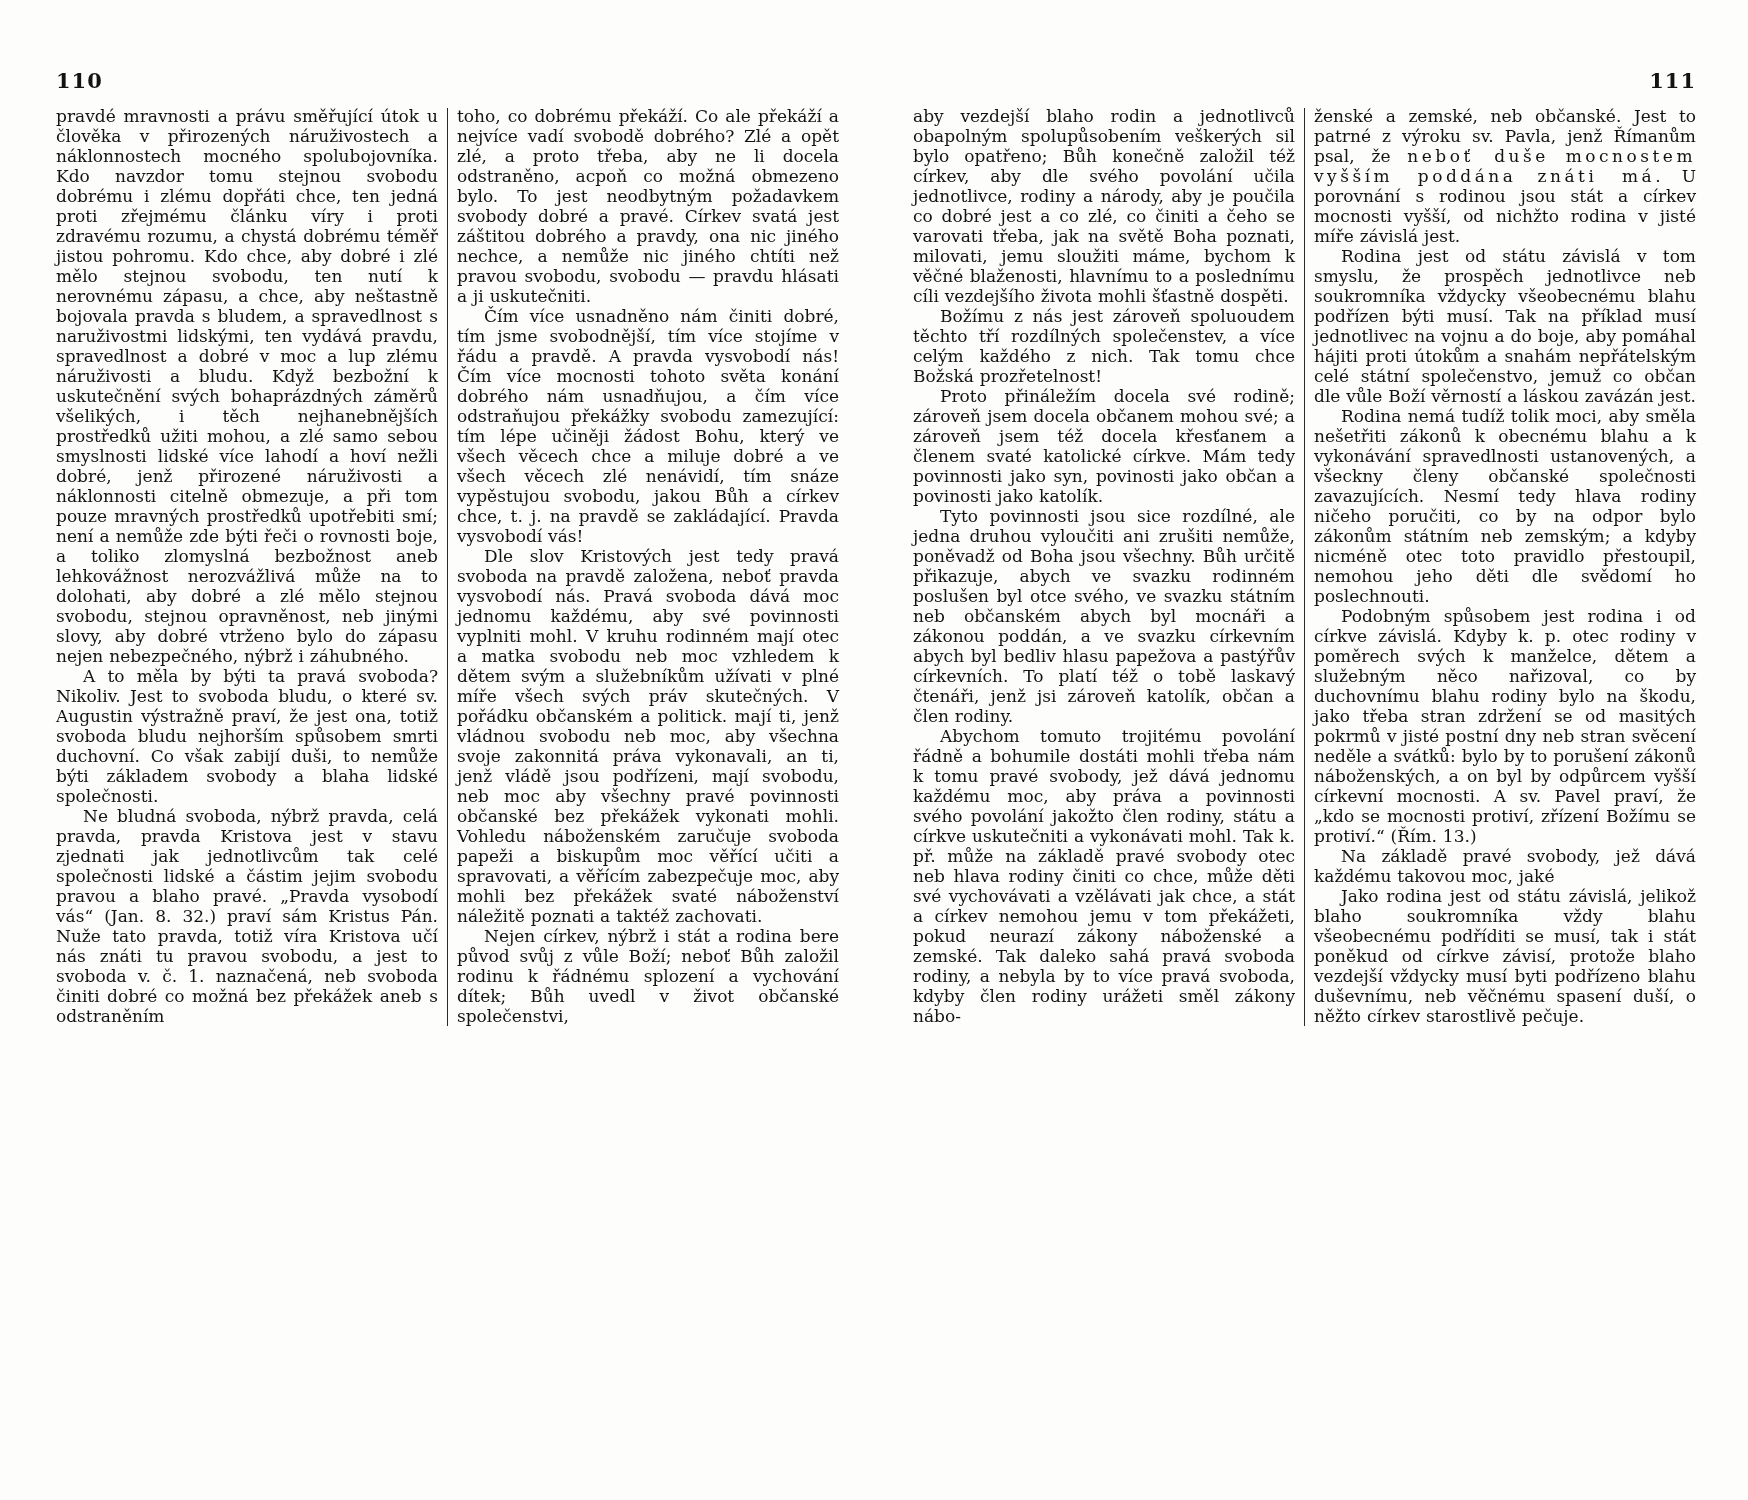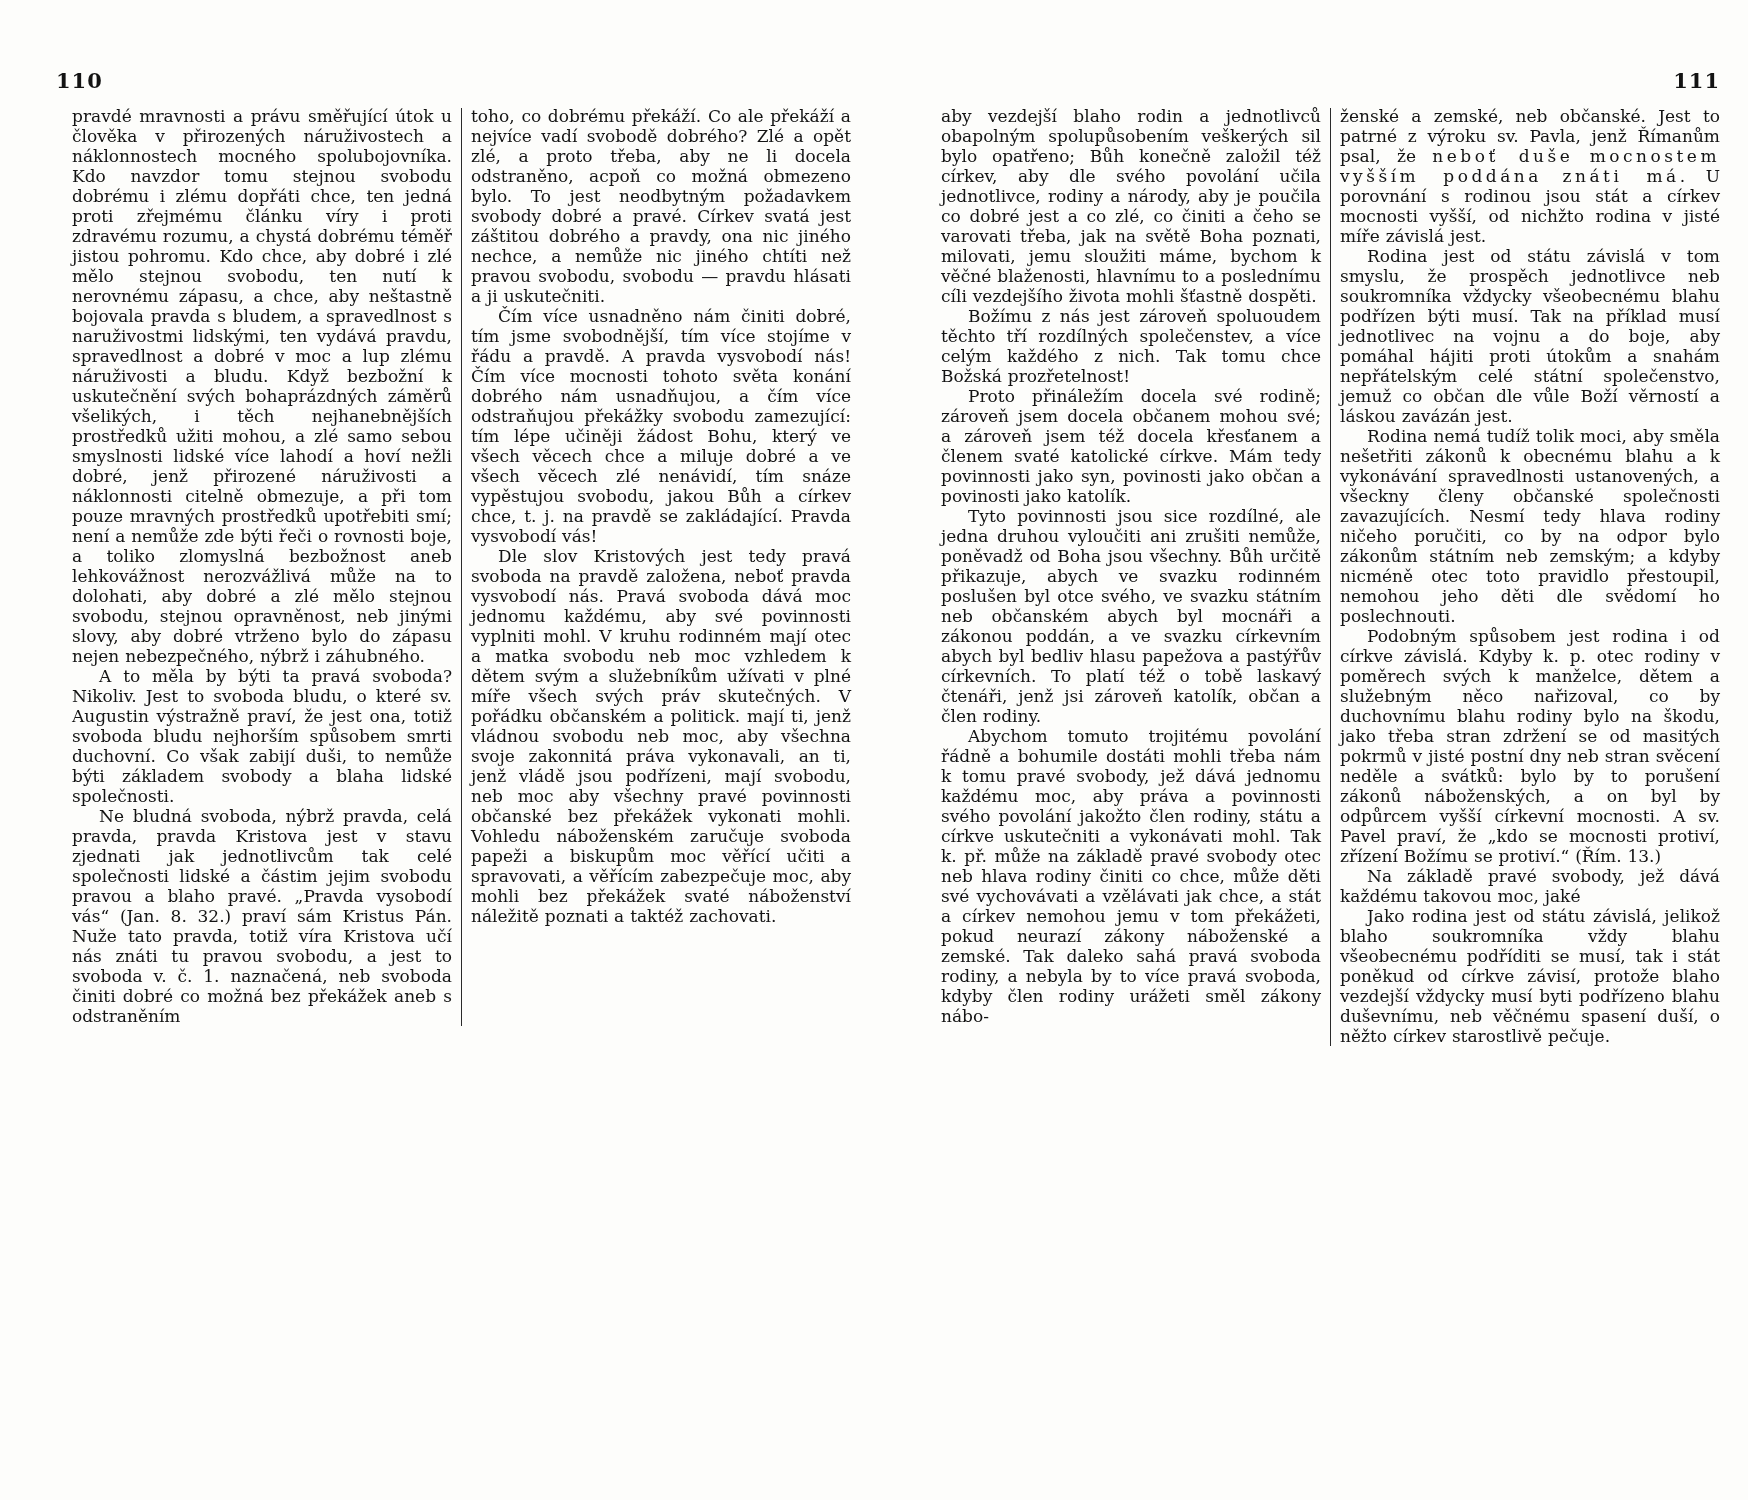--- a/index.html
+++ b/index.html
@@ -11,41 +11,40 @@
     width: 1748px;
     height: 1500px;
     overflow: hidden;
     font-family: "DejaVu Serif", "Liberation Serif", serif;
     color: #131313;
   }
   .spread {
     box-sizing: border-box;
     display: flex;
     gap: 74px;
-    padding: 68px 28px 0 56px;
+    padding: 68px 52px 0 56px;
     width: 100%;
   }
   .page {
     flex: 1 1 0;
     min-width: 0;
   }
   .page-header {
     height: 32px;
   }
   .page-number {
     font-weight: bold;
     font-size: 21px;
     letter-spacing: 1px;
   }
   .page-header.num-left  { text-align: left; }
   .page-header.num-right { text-align: right; }
   .columns {
     display: flex;
     margin-top: 6px;
-    margin-left: 16px;
   }
   .column {
     flex: 1 1 0;
     min-width: 0;
     text-align: justify;
     font-size: 17px;
     line-height: 20px;
     hyphens: auto;
     word-spacing: 0.5px;
   }
@@ -77,20 +76,21 @@
       <div class="column">
           <p class="noindent">pravdé mravnosti a právu směřující útok u člověka v přirozených náruživostech a náklonnostech mocného spolubojovníka. Kdo navzdor tomu stejnou svobodu dobrému i zlému dopřáti chce, ten jedná proti zřejmému článku víry i proti zdravému rozumu, a chystá dobrému téměř jistou pohromu. Kdo chce, aby dobré i zlé mělo stejnou svobodu, ten nutí k nerovnému zápasu, a chce, aby neštastně bojovala pravda s bludem, a spravedlnost s naruživostmi lidskými, ten vydává pravdu, spravedlnost a dobré v moc a lup zlému náruživosti a bludu. Když bezbožní k uskutečnění svých bohaprázdných záměrů všelikých, i těch nejhanebnějších prostředků užiti mohou, a zlé samo sebou smyslnosti lidské více lahodí a hoví nežli dobré, jenž přirozené náruživosti a náklonnosti citelně obmezuje, a při tom pouze mravných prostředků upotřebiti smí; není a nemůže zde býti řeči o rovnosti boje, a toliko zlomyslná bezbožnost aneb lehkovážnost nerozvážlivá může na to dolohati, aby dobré a zlé mělo stejnou svobodu, stejnou opravněnost, neb jinými slovy, aby dobré vtrženo bylo do zápasu nejen nebezpečného, nýbrž i záhubného.</p>
           <p class="indent">A to měla by býti ta pravá svoboda? Nikoliv. Jest to svoboda bludu, o které sv. Augustin výstražně praví, že jest ona, totiž svoboda bludu nejhorším spůsobem smrti duchovní. Co však zabijí duši, to nemůže býti základem svobody a blaha lidské společnosti.</p>
           <p class="indent">Ne bludná svoboda, nýbrž pravda, celá pravda, pravda Kristova jest v stavu zjednati jak jednotlivcům tak celé společnosti lidské a částim jejim svobodu pravou a blaho pravé. „Pravda vysobodí vás“ (Jan. 8. 32.) praví sám Kristus Pán. Nuže tato pravda, totiž víra Kristova učí nás znáti tu pravou svobodu, a jest to svoboda v. č. 1. naznačená, neb svoboda činiti dobré co možná bez překážek aneb s odstraněním</p>
         </div>
       <div class="vrule"></div>
       <div class="column">
           <p class="noindent">toho, co dobrému překáží. Co ale překáží a nejvíce vadí svobodě dobrého? Zlé a opět zlé, a proto třeba, aby ne li docela odstraněno, acpoň co možná obmezeno bylo. To jest neodbytným požadavkem svobody dobré a pravé. Církev svatá jest záštitou dobrého a pravdy, ona nic jiného nechce, a nemůže nic jiného chtíti než pravou svobodu, svobodu — pravdu hlásati a ji uskutečniti.</p>
           <p class="indent">Čím více usnadněno nám činiti dobré, tím jsme svobodnější, tím více stojíme v řádu a pravdě. A pravda vysvobodí nás! Čím více mocnosti tohoto světa konání dobrého nám usnadňujou, a čím více odstraňujou překážky svobodu zamezující: tím lépe učiněji žádost Bohu, který ve všech věcech chce a miluje dobré a ve všech věcech zlé nenávidí, tím snáze vypěstujou svobodu, jakou Bůh a církev chce, t. j. na pravdě se zakládající. Pravda vysvobodí vás!</p>
           <p class="indent">Dle slov Kristových jest tedy pravá svoboda na pravdě založena, neboť pravda vysvobodí nás. Pravá svoboda dává moc jednomu každému, aby své povinnosti vyplniti mohl. V kruhu rodinném mají otec a matka svobodu neb moc vzhledem k dětem svým a služebníkům užívati v plné míře všech svých práv skutečných. V pořádku občanském a politick. mají ti, jenž vládnou svobodu neb moc, aby všechna svoje zakonnitá práva vykonavali, an ti, jenž vládě jsou podřízeni, mají svobodu, neb moc aby všechny pravé povinnosti občanské bez překážek vykonati mohli. Vohledu náboženském zaručuje svoboda papeži a biskupům moc věřící učiti a spravovati, a věřícím zabezpečuje moc, aby mohli bez překážek svaté náboženství náležitě poznati a taktéž zachovati.</p>
+          <p class="indent">Nejen církev, nýbrž i stát a rodina bere původ svůj z vůle Boží; neboť Bůh založil rodinu k řádnému splození a vychování dítek; Bůh uvedl v život občanské společenstvi,</p>
         </div>
     </div>
   </div>
 
   <div class="page">
     <div class="page-header num-right">
       <span class="page-number">111</span>
     </div>
     <div class="columns">
       <div class="column">

